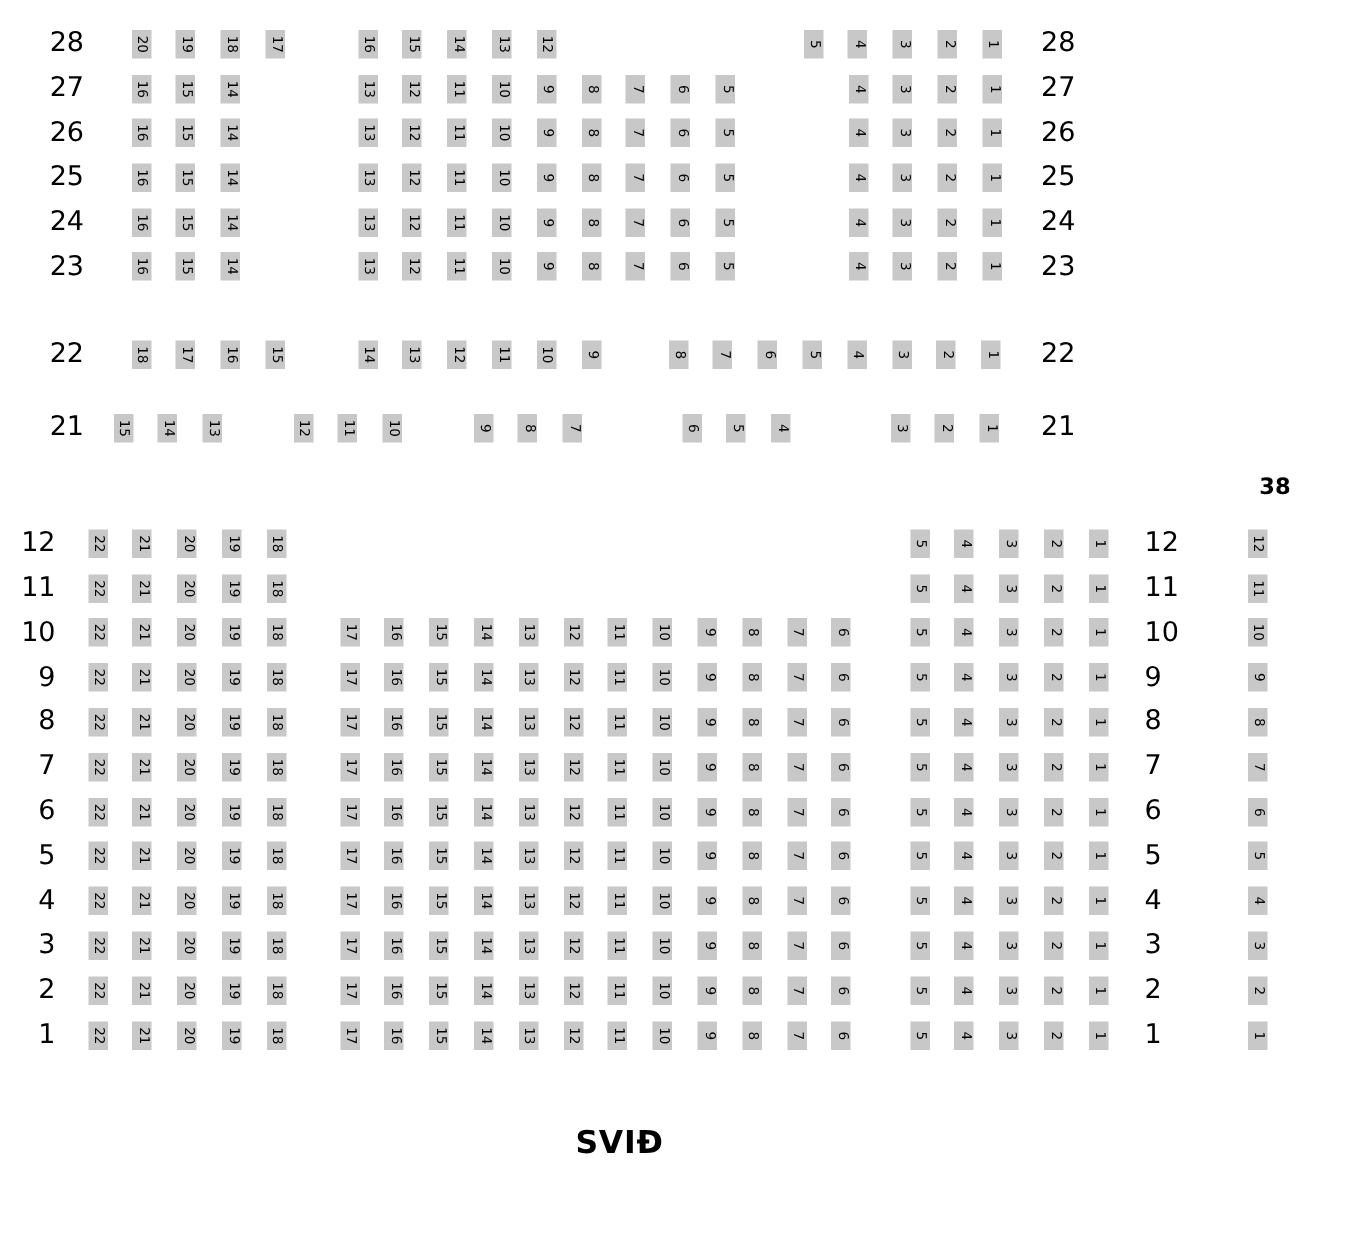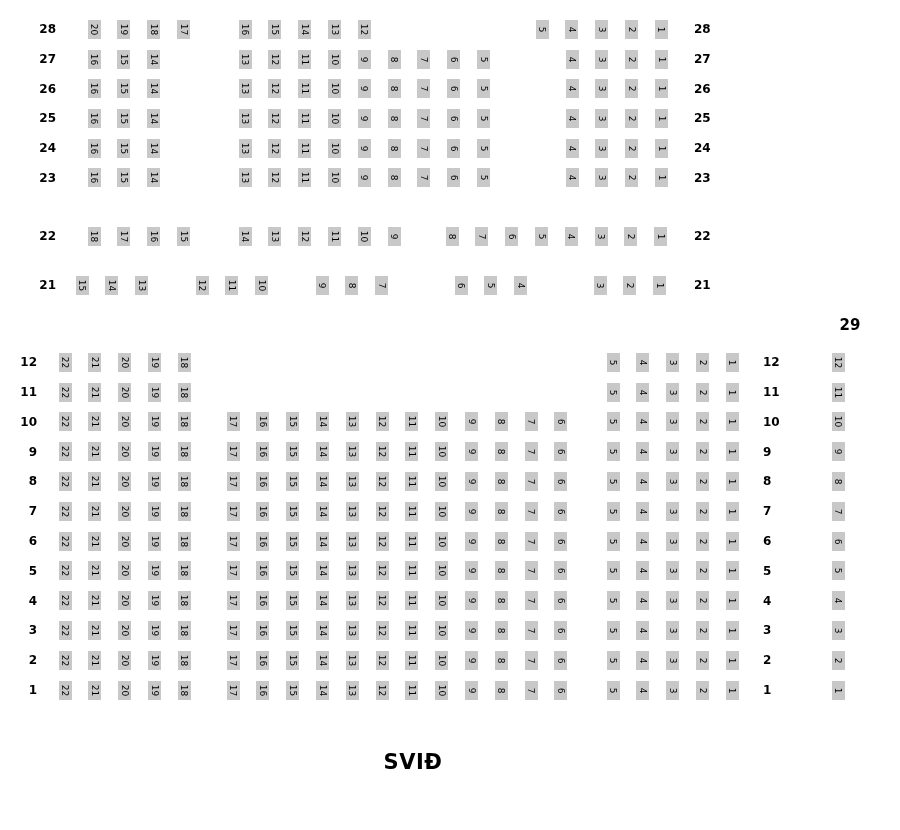--- a/index.html
+++ b/index.html
@@ -28,22 +28,22 @@
   .seat span {
     display: block;
     transform: rotate(90deg);
     font-size: 9px;
     line-height: 9px;
     white-space: nowrap;
     color: var(--seat-text, #000000);
   }
   .row-label {
     position: absolute;
-    font-weight: bold;
-    font-size: 12px;
+    font-weight: normal;
+    font-size: 18px;
     line-height: 1;
     transform: translateY(-50%);
     color: var(--label-text, #000000);
   }
   .row-label.left {
     width: 50px;
     text-align: right;
   }
   .row-label.right {
     text-align: left;
@@ -1205,21 +1205,21 @@
       </div>
       <div class="seat" style="left: 666.1px; top: 680.5px;">
         <span>3</span>
       </div>
       <div class="seat" style="left: 695.9px; top: 680.5px;">
         <span>2</span>
       </div>
       <div class="seat" style="left: 725.7px; top: 680.5px;">
         <span>1</span>
       </div>
-      <div class="col-label" style="left: 850px; top: 325px;">29</div>
+      <div class="col-label" style="left: 850px; top: 325px;">38</div>
       <div class="seat" style="left: 831.5px; top: 352.5px;">
         <span>12</span>
       </div>
       <div class="seat" style="left: 831.5px; top: 382.5px;">
         <span>11</span>
       </div>
       <div class="seat" style="left: 831.5px; top: 412px;">
         <span>10</span>
       </div>
       <div class="seat" style="left: 831.5px; top: 442px;">

